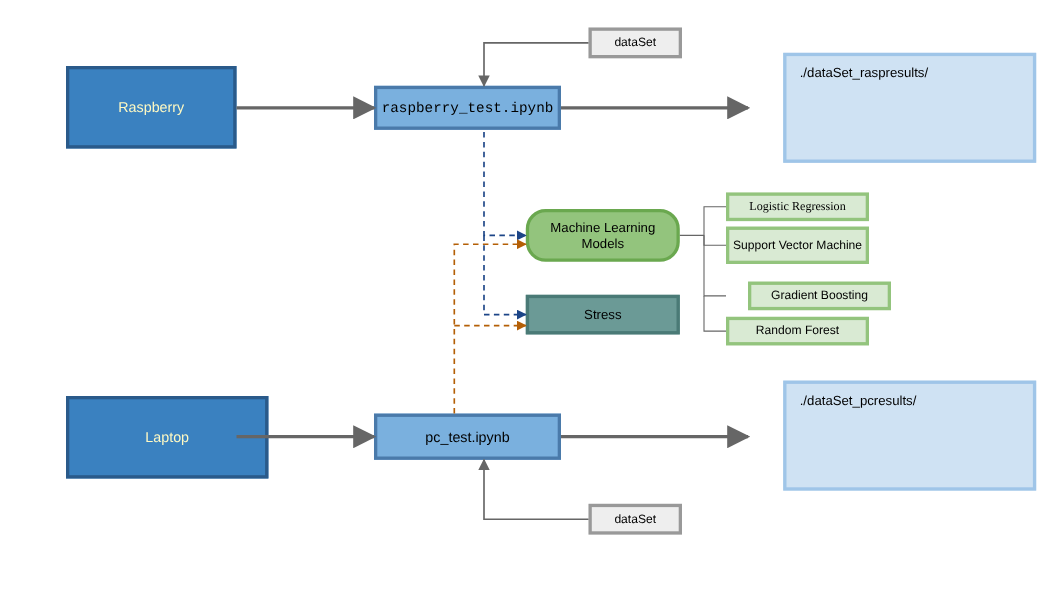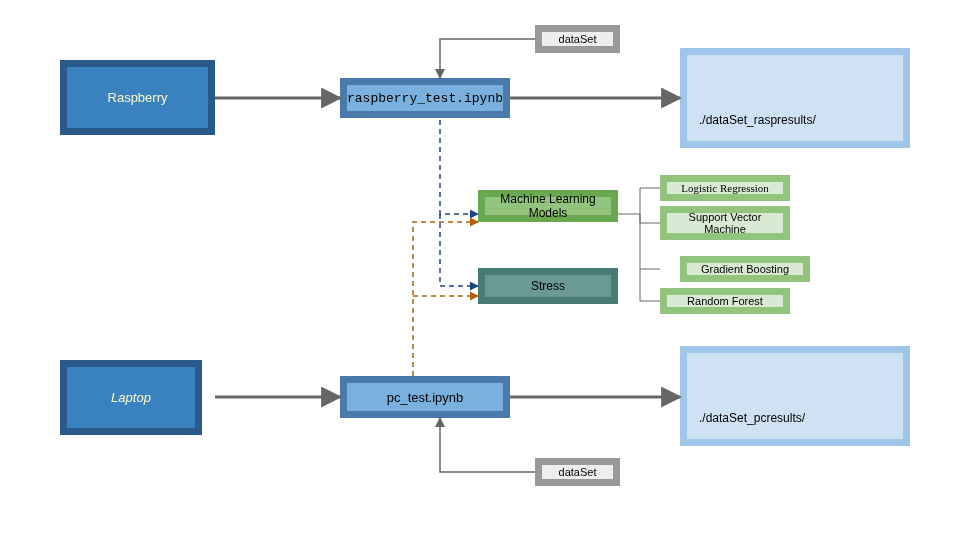--- a/index.html
+++ b/index.html
@@ -1,53 +1,53 @@
 <!DOCTYPE html>
 <html><head>
 <meta charset="utf-8">
 <style>
   * { box-sizing: border-box; margin: 0; padding: 0; }
   body { width: 960px; height: 540px; background: #fff; font-family: Arial, sans-serif; position: relative; overflow: hidden; }
-  .box { position: absolute; border: 7px solid #14532d; display: flex; align-items: center; justify-content: center; text-align: center; font-size: 13px; }
+  .box { position: absolute; border: 3px solid #14532d; display: flex; align-items: center; justify-content: center; text-align: center; font-size: 13px; }
   .blue-dark { background: #3a81c0; color: #fef9c3; border-color: #2a5a8a; }
   .blue-mid { background: #7ab0de; color: #000; border-color: #4a7aaa; }
-  .blue-light { background: #cfe2f3; color: #000; border-color: #9fc5e8; font-size: 11px; text-align: left; padding: 8px 12px; justify-content: flex-end; align-items: flex-start; flex-direction: column; }
+  .blue-light { background: #cfe2f3; color: #000; border-color: #9fc5e8; font-size: 11px; text-align: left; padding: 8px 12px; justify-content: space-between; align-items: flex-start; flex-direction: column; margin-left: 32px; }
   .grey { background: #eeeeee; color: #000; border-color: #999; font-size: 11px; }
   .green { background: #93c47d; color: #000; border-color: #6aa84f; font-size: 12px; padding: 4px; }
   .green-light { background: #d9ead3; color: #000; border-color: #93c47d; font-size: 11px; }
   .teal { background: #6b9a96; color: #000; border-color: #4a7a76; font-size: 12px; }
   .results-title { font-size: 12px; margin-bottom: 6px; }
   .results-list { list-style: disc; padding-left: 30px; font-size: 11px; line-height: 1.5; }
   svg.edges { position: absolute; top: 0; left: 0; width: 960px; height: 540px; pointer-events: none; }
 </style>
 </head>
 <body>
 
 <div class="box blue-dark" style="left:60px; top:60px; width:155px; height:75px;">
   <span>Raspberry</span>
 </div>
-<div class="box blue-dark" style="left:60px; top:360px; width:142px; height:75px;font-style:italic;">
+<div class="box blue-dark" style="left:60px; top:360px; width:184px; height:75px;">
   <span>Laptop</span>
 </div>
 
 <div class="box blue-mid" style="left:340px; top:78px; width:170px; height:40px;font-family:Liberation Mono, monospace;">
   <span>raspberry_test.ipynb</span>
 </div>
 <div class="box blue-mid" style="left:340px; top:376px; width:170px; height:42px;">
   <span>pc_test.ipynb</span>
 </div>
 
 <div class="box grey" style="left:535px; top:25px; width:85px; height:28px;">
   <span>dataSet</span>
 </div>
 <div class="box grey" style="left:535px; top:458px; width:85px; height:28px;">
   <span>dataSet</span>
 </div>
 
-<div class="box green" style="left:478px; top:190px; width:140px; height:32px;">
+<div class="box green" style="left:478px; top:190px; width:140px; height:48px;border-radius:18px;">
   <span>Machine Learning Models</span>
 </div>
 <div class="box teal" style="left:478px; top:268px; width:140px; height:36px;">
   <span>Stress</span>
 </div>
 
 <div class="box green-light" style="left:660px; top:175px; width:130px; height:26px;font-family:Liberation Serif, serif;">
   <span>Logistic Regression</span>
 </div>
 <div class="box green-light" style="left:660px; top:206px; width:130px; height:34px;">

